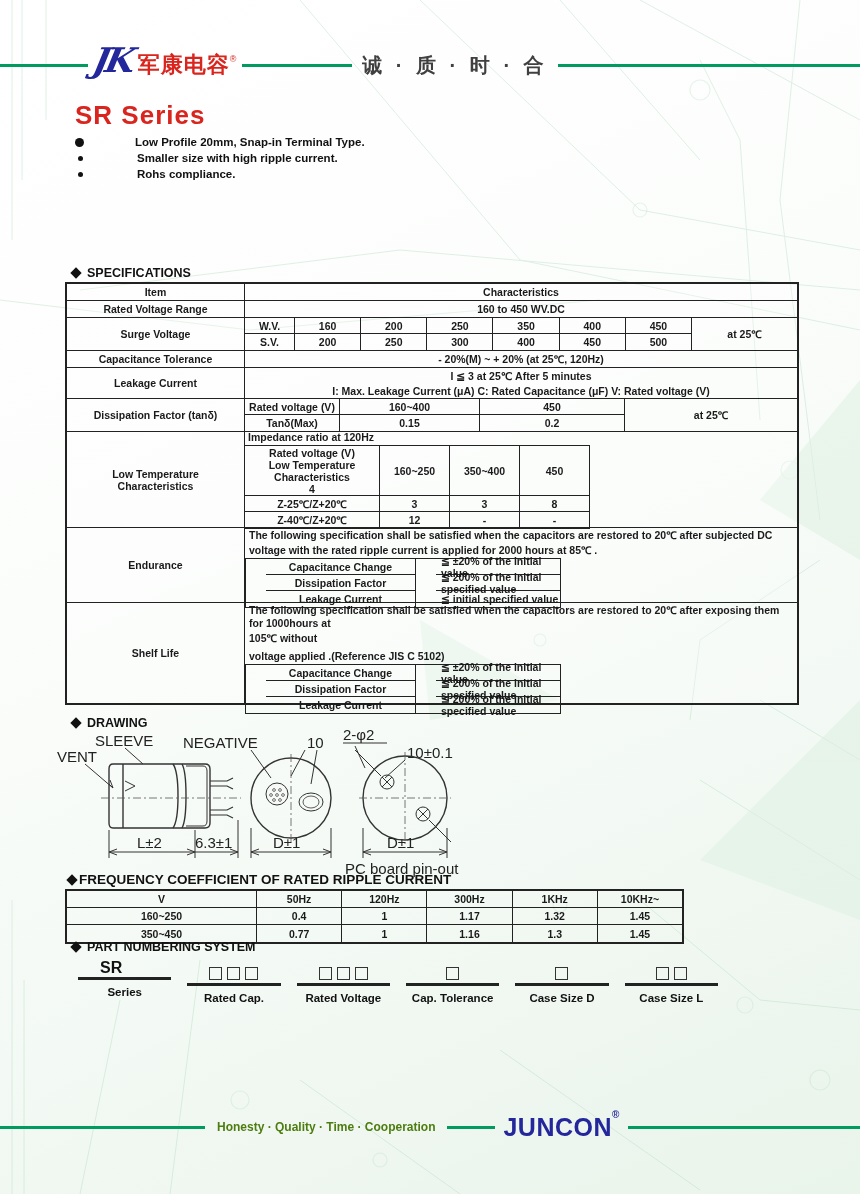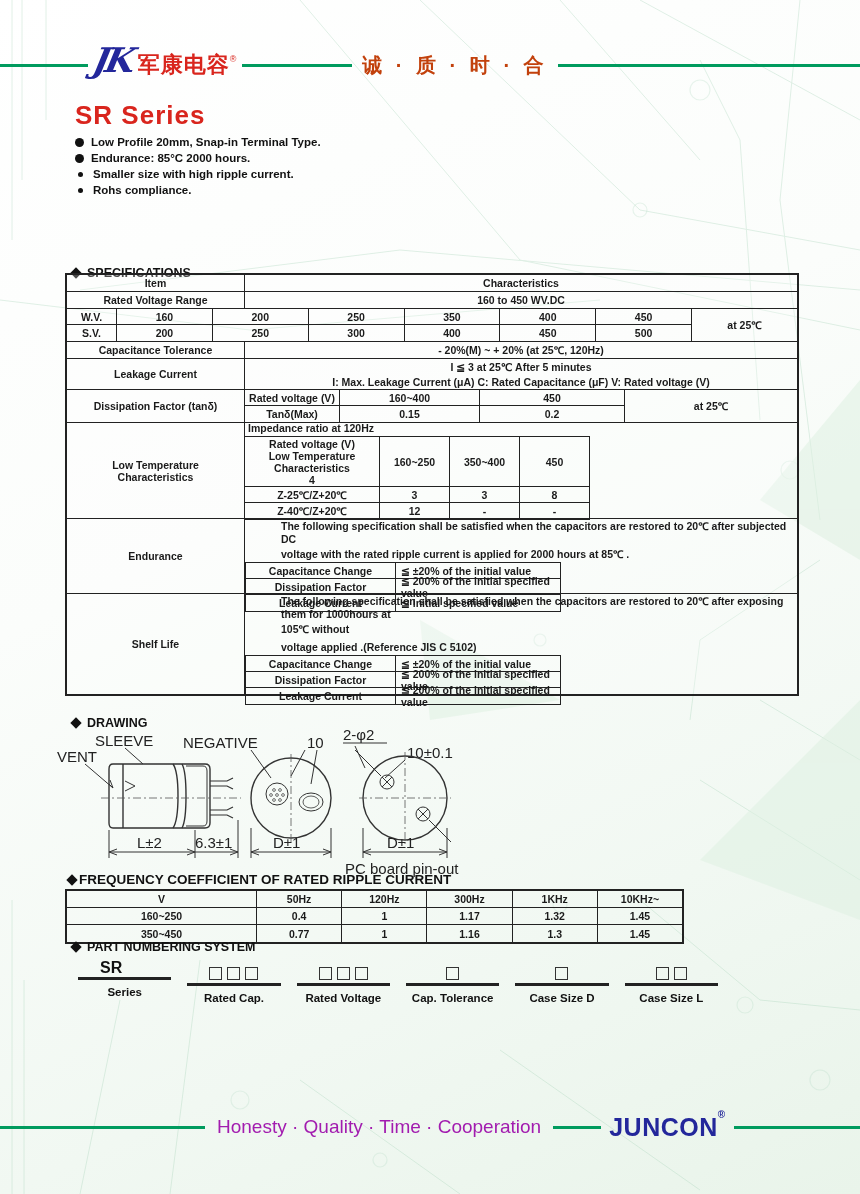--- a/index.html
+++ b/index.html
@@ -12,35 +12,35 @@
   .bg-svg{position:absolute;left:0;top:0;z-index:0;}
   .layer{position:absolute;z-index:2;}
 
   
   .topbar{left:0;top:52px;width:860px;height:26px;display:flex;align-items:center;}
   .grule{height:3px;background:#009b5e;}
   .logo{display:flex;align-items:baseline;white-space:nowrap;padding:0 6px;}
   .logo-jk{font-family:"DejaVu Serif",serif;font-style:italic;font-weight:bold;font-size:34px;color:#23279b;letter-spacing:-4px;transform:skewX(-12deg);line-height:20px;}
   .logo-cn{font-weight:bold;font-size:22px;color:#d9251d;margin-left:6px;letter-spacing:1px;}
   .logo-reg{font-size:9px;color:#d9251d;vertical-align:super;position:relative;top:-10px;}
-  .motto{font-weight:bold;font-size:20px;color:#c2410c;letter-spacing:4px;padding:0 10px;white-space:nowrap;}
+  .motto{font-weight:bold;font-size:20px;color:#404040;letter-spacing:4px;padding:0 10px;white-space:nowrap;}
 
   
   .series-title{left:75px;top:100px;font-size:26px;font-weight:bold;color:#d9251d;letter-spacing:1px;}
   .features{left:75px;top:136px;width:420px;}
-  .feat{display:flex;align-items:center;margin-bottom:4px;font-weight:bold;font-size:11.5px;color:#111;}
+  .feat{display:flex;align-items:center;margin-bottom:4px;font-weight:bold;font-size:11.5px;color:#111;gap:44px;}
   .feat .dot{width:9px;height:9px;border-radius:50%;background:#111;margin-right:7px;flex:0 0 auto;}
   .feat .dot.small{width:5px;height:5px;margin-left:3px;margin-right:10px;}
 
   
   .sect-head{font-weight:bold;font-size:12.5px;color:#111;display:flex;align-items:center;}
   .diamond{width:8px;height:8px;background:#111;transform:rotate(45deg);margin-right:7px;flex:0 0 auto;}
 
   
-  .spec{left:65px;top:273px;width:730px;border:2px solid #222;background:rgba(255,255,255,0.25);}
+  .spec{left:65px;top:282px;width:730px;border:2px solid #222;background:rgba(255,255,255,0.25);}
   .srow{display:flex;border-bottom:1px solid #222;font-size:10.5px;font-weight:bold;}
   .srow:last-child{border-bottom:none;}
   .slabel{width:178px;flex:0 0 auto;border-right:1px solid #222;display:flex;align-items:center;justify-content:center;text-align:center;padding:0 4px;box-sizing:border-box;}
   .scontent{flex:1;display:flex;flex-direction:column;justify-content:center;min-width:0;}
   .cellc{display:flex;align-items:center;justify-content:center;text-align:center;}
   .h16{height:16px;} .h30{height:30px;} .h32{height:32px;} .h95{height:95px;} .h74{height:74px;} .h100{height:100px;}
 
   .surge-wrap{display:flex;height:100%;}
   .surge-grid{display:grid;grid-template-columns:50px repeat(6,1fr);flex:1;}
   .surge-grid > div{border-right:1px solid #222;border-bottom:1px solid #222;display:flex;align-items:center;justify-content:center;height:15px;}
@@ -57,24 +57,24 @@
   .lt-table{margin-left:0;border:1px solid #222;border-left:none;width:345px;box-sizing:border-box;}
   .lt-row{display:flex;}
   .lt-row > div{border-right:1px solid #222;border-bottom:1px solid #222;display:flex;align-items:center;justify-content:center;text-align:center;box-sizing:border-box;}
   .lt-row > div:last-child{border-right:1px solid #222;}
   .lt-c0{width:135px;flex:0 0 auto;flex-direction:column;}
   .lt-c{width:70px;flex:0 0 auto;}
   .lt-head{height:50px;}
   .lt-data{height:16px;}
   .lt-row:last-child > div{border-bottom:none;}
 
-  .desc{padding:1px 4px;line-height:13px;font-weight:bold;margin-left:32px;}
+  .desc{padding:1px 4px;line-height:13px;font-weight:bold;}
   .mini-table{border:1px solid #222;width:316px;box-sizing:border-box;margin-left:0;}
   .mini-row{display:flex;}
-  .mini-row > div{border-bottom:1px solid #222;box-sizing:border-box;height:16px;display:flex;align-items:center;}
+  .mini-row > div{border-bottom:1px solid #222;box-sizing:border-box;height:16px;display:flex;align-items:center;margin-left:20px;}
   .mini-row:last-child > div{border-bottom:none;}
   .mini-l{width:150px;flex:0 0 auto;justify-content:center;border-right:1px solid #222;text-align:center;}
   .mini-v{flex:1;padding-left:5px;}
 
   
   .drawing-head{left:72px;top:716px;}
   .drawing-svg{left:55px;top:726px;}
   .dtext{font-family:"Liberation Sans",sans-serif;font-size:15px;fill:#222;}
   .dline{stroke:#333;stroke-width:1.4;fill:none;}
   .dthin{stroke:#333;stroke-width:1;fill:none;}
@@ -93,21 +93,21 @@
   .pns{left:78px;top:958px;width:640px;display:flex;gap:16px;}
   .pfield{flex:1;display:flex;flex-direction:column;align-items:center;}
   .pboxes{height:22px;display:flex;align-items:flex-end;gap:5px;padding-bottom:3px;}
   .pbox{width:11px;height:11px;border:1.6px solid #333;background:transparent;}
   .pcode{font-size:16px;font-weight:bold;color:#111;align-self:flex-start;padding-left:22px;line-height:19px;}
   .pline{height:2.5px;background:#222;width:100%;}
   .plabel{font-size:11.5px;font-weight:bold;margin-top:6px;color:#111;}
 
   
   .footer{left:0;top:1112px;width:860px;height:30px;display:flex;align-items:center;}
-  .f-motto{font-weight:normal;font-size:19px;color:#a21caf;padding:0 12px;white-space:nowrap;}
+  .f-motto{font-weight:bold;font-size:12px;color:#4d7c0f;padding:0 12px;white-space:nowrap;}
   .f-brand{font-weight:bold;font-size:25px;color:#23279b;letter-spacing:0.5px;padding:0 8px;white-space:nowrap;transform:scaleY(1.05);}
   .f-reg{font-size:10px;vertical-align:super;position:relative;top:-9px;}
 </style>
 </head>
 <body>
 
 <svg class="bg-svg" width="860" height="1194" viewBox="0 0 860 1194">
   <g stroke="#a9d4ba" stroke-width="1" fill="none" opacity="0.35">
     <path d="M300 0 L520 260 L860 330"></path>
     <path d="M420 0 L640 210 L860 250"></path>
@@ -161,24 +161,20 @@
   <div class="grule" style="flex:1"></div>
 </div>
 
 <div class="layer series-title">SR  Series</div>
 <div class="layer features">
   <div class="feat">
       <span class="dot"></span>
       <span>Low Profile 20mm, Snap-in Terminal Type.</span>
     </div>
   <div class="feat">
-      <span class="dot"></span>
-      <span>Endurance: 85°C 2000 hours.</span>
-    </div>
-  <div class="feat">
       <span class="dot small"></span>
       <span>Smaller size with high ripple current.</span>
     </div>
   <div class="feat">
       <span class="dot small"></span>
       <span>Rohs compliance.</span>
     </div>
 </div>
 
 <div class="layer sect-head" style="left:72px;top:266px;">
@@ -193,20 +189,21 @@
     <div class="scontent cellc">Characteristics</div>
   </div>
 
 
   <div class="srow h16">
     <div class="slabel">Rated Voltage Range</div>
     <div class="scontent cellc">160 to 450 WV.DC</div>
   </div>
 
   <div class="srow h32">
+    <div class="slabel">Surge Voltage</div>
     <div class="scontent">
       <div class="surge-wrap">
         <div class="surge-grid">
           <div>W.V.</div>
           <div>160</div>
           <div>200</div>
           <div>250</div>
           <div>350</div>
           <div>400</div>
           <div>450</div>

